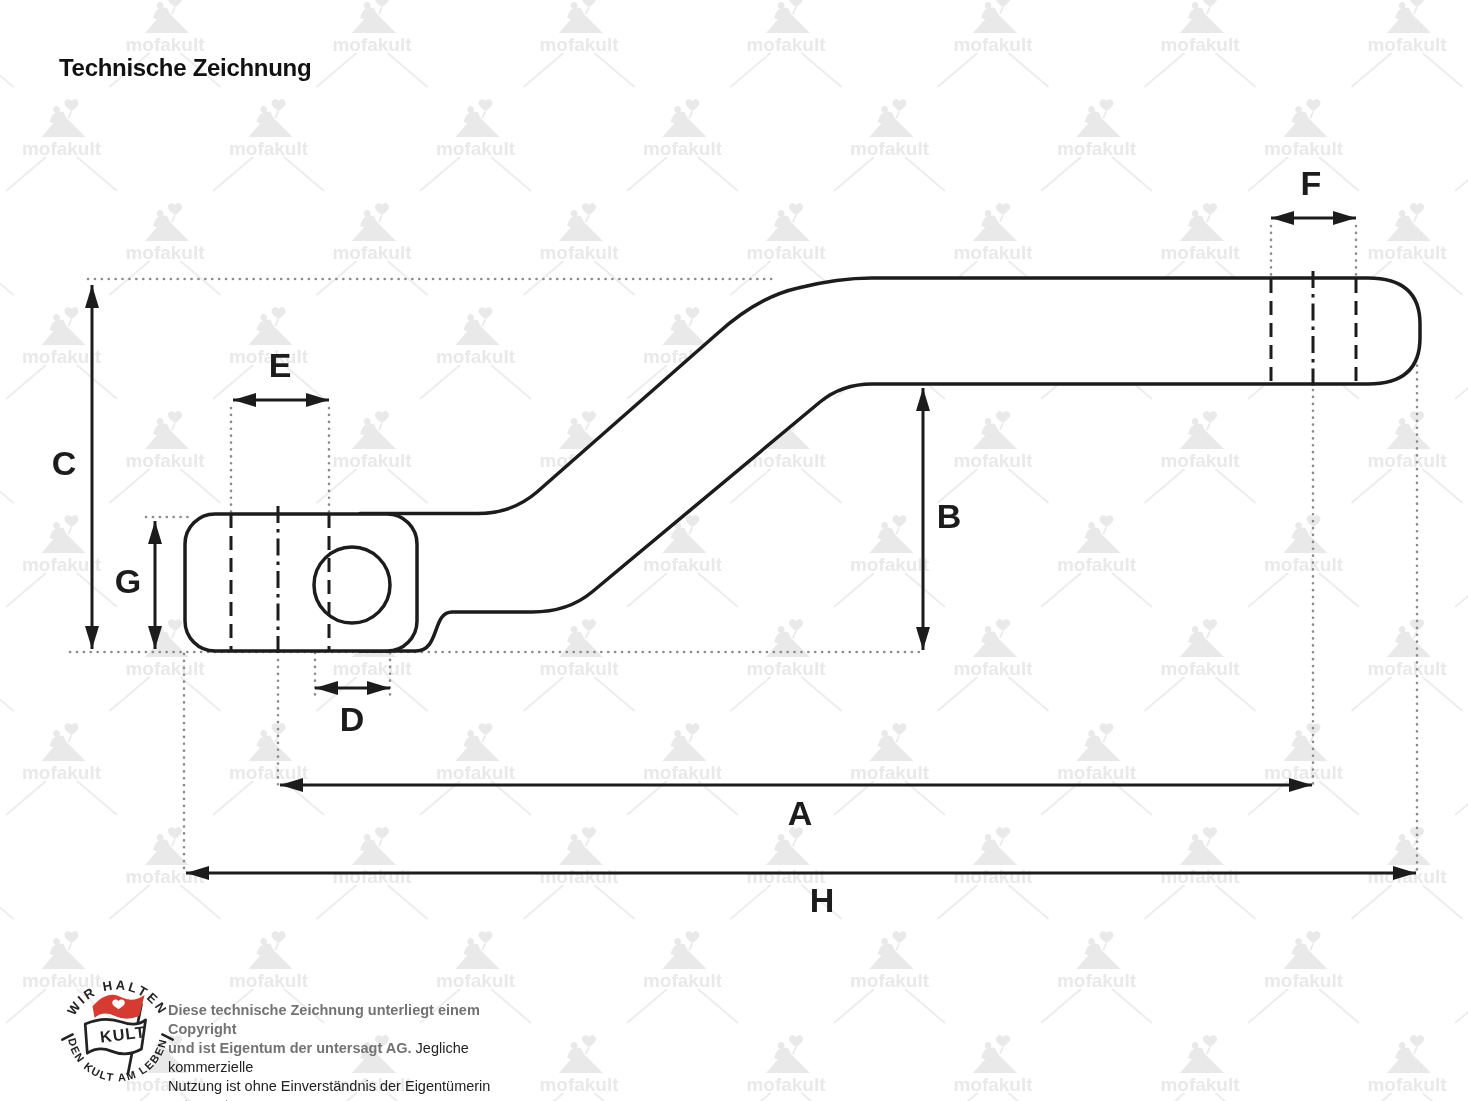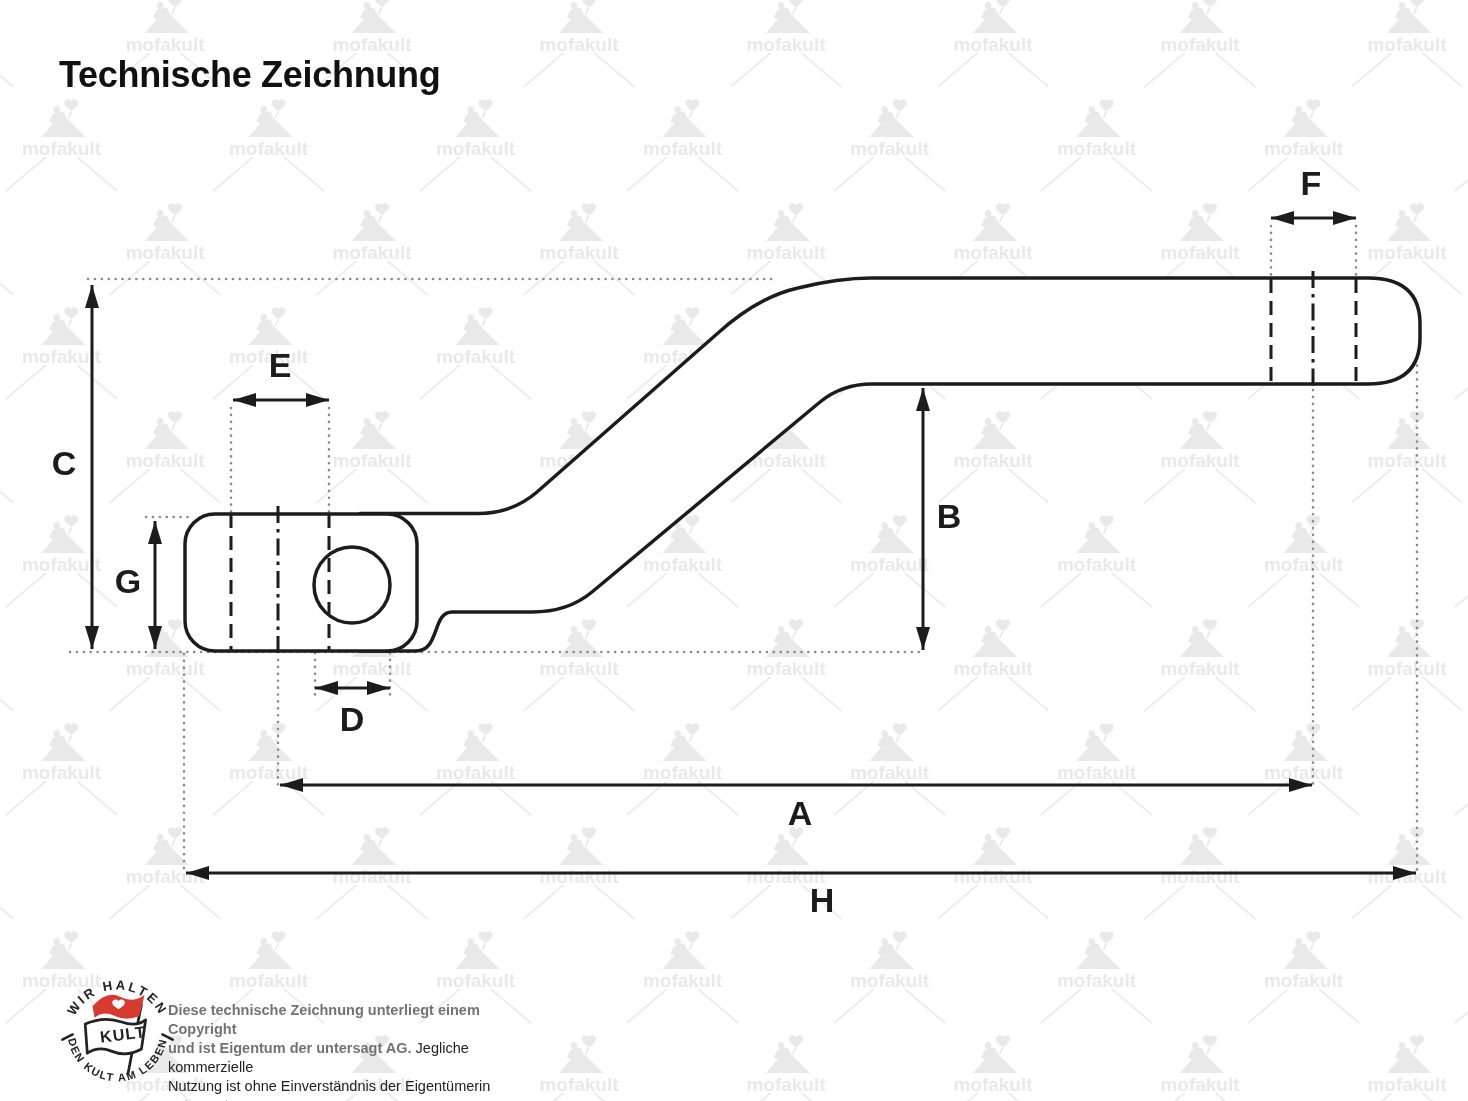--- a/index.html
+++ b/index.html
@@ -1,21 +1,21 @@
 <!DOCTYPE html>
 <html><head>
 <meta charset="utf-8">
 <style>
   html,body{margin:0;padding:0;background:#ffffff;}
   body{width:1468px;height:1101px;position:relative;overflow:hidden;
        font-family:"Liberation Sans", sans-serif;}
   .canvas{position:absolute;inset:0;background:#fff;}
   svg{display:block;}
   .layer{position:absolute;left:0;top:0;}
-  .title{position:absolute;left:59px;top:54px;font-size:36px;font-weight:bold;
+  .title{position:absolute;left:59px;top:54px;font-size:24px;font-weight:bold;
          color:#111;letter-spacing:-0.3px;}
   .footer-copy{position:absolute;left:168px;top:1001px;width:380px;
          font-size:14.5px;line-height:19px;color:#222;}
   .footer-copy b{font-weight:bold;color:#737373;}
   .dim-label{font-family:"Liberation Sans",sans-serif;font-weight:bold;font-size:34px;fill:#1c1c1c;}
   .wm-text{font-family:"Liberation Sans",sans-serif;font-weight:bold;font-size:19px;}
 </style>
 </head>
 <body>
 

